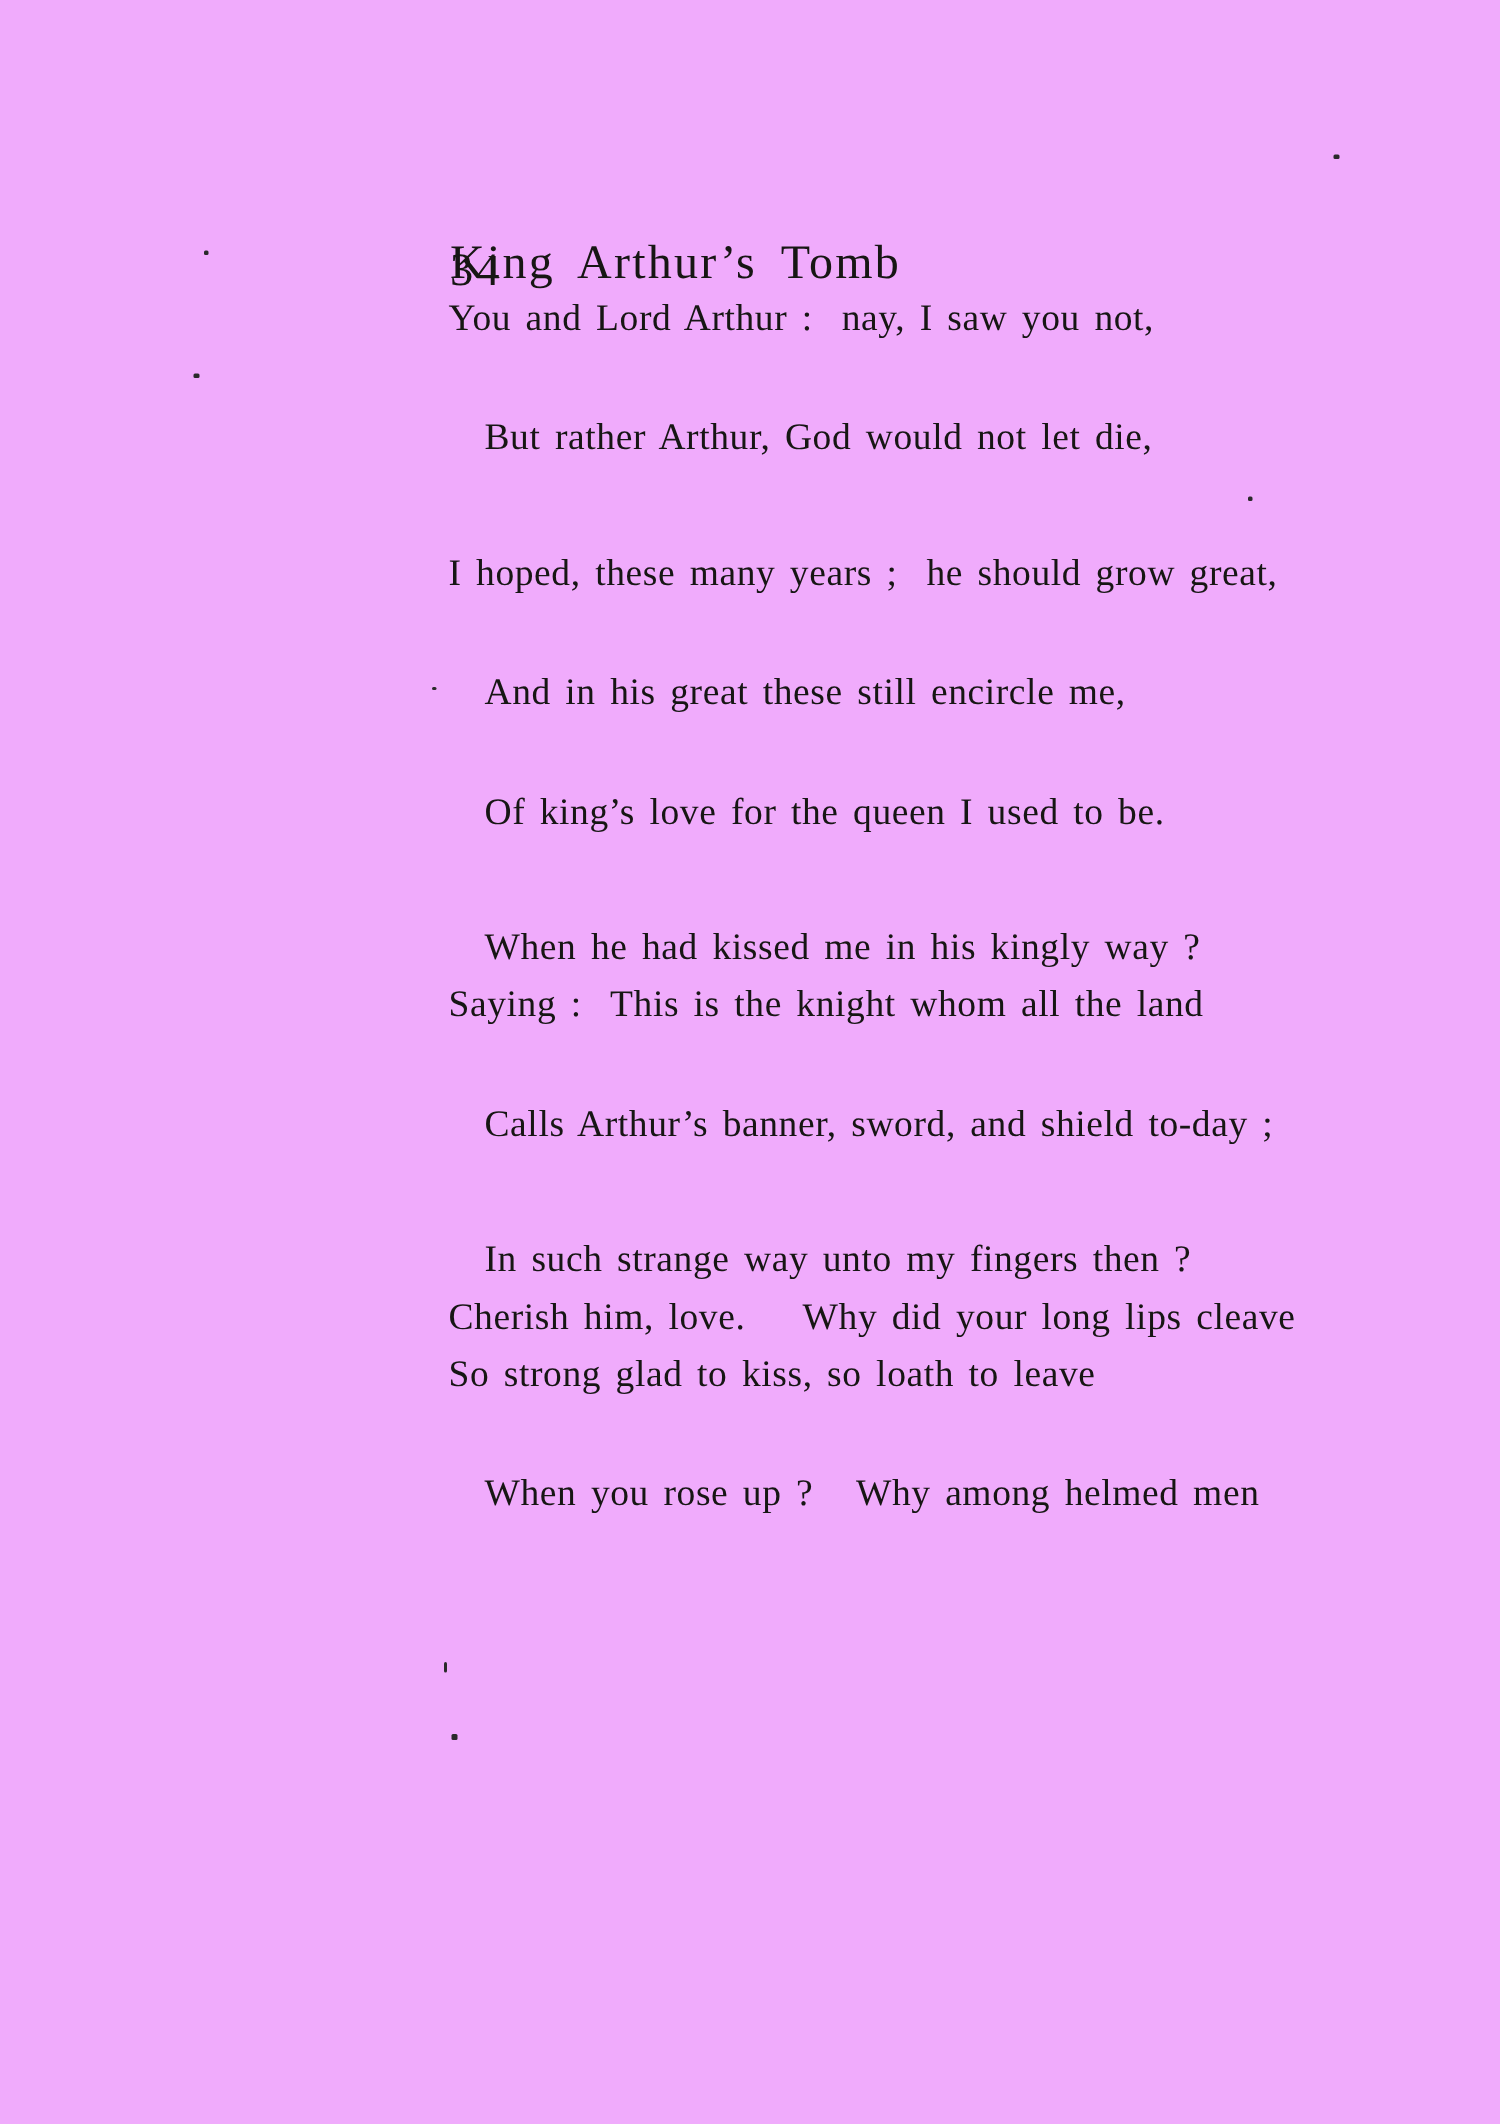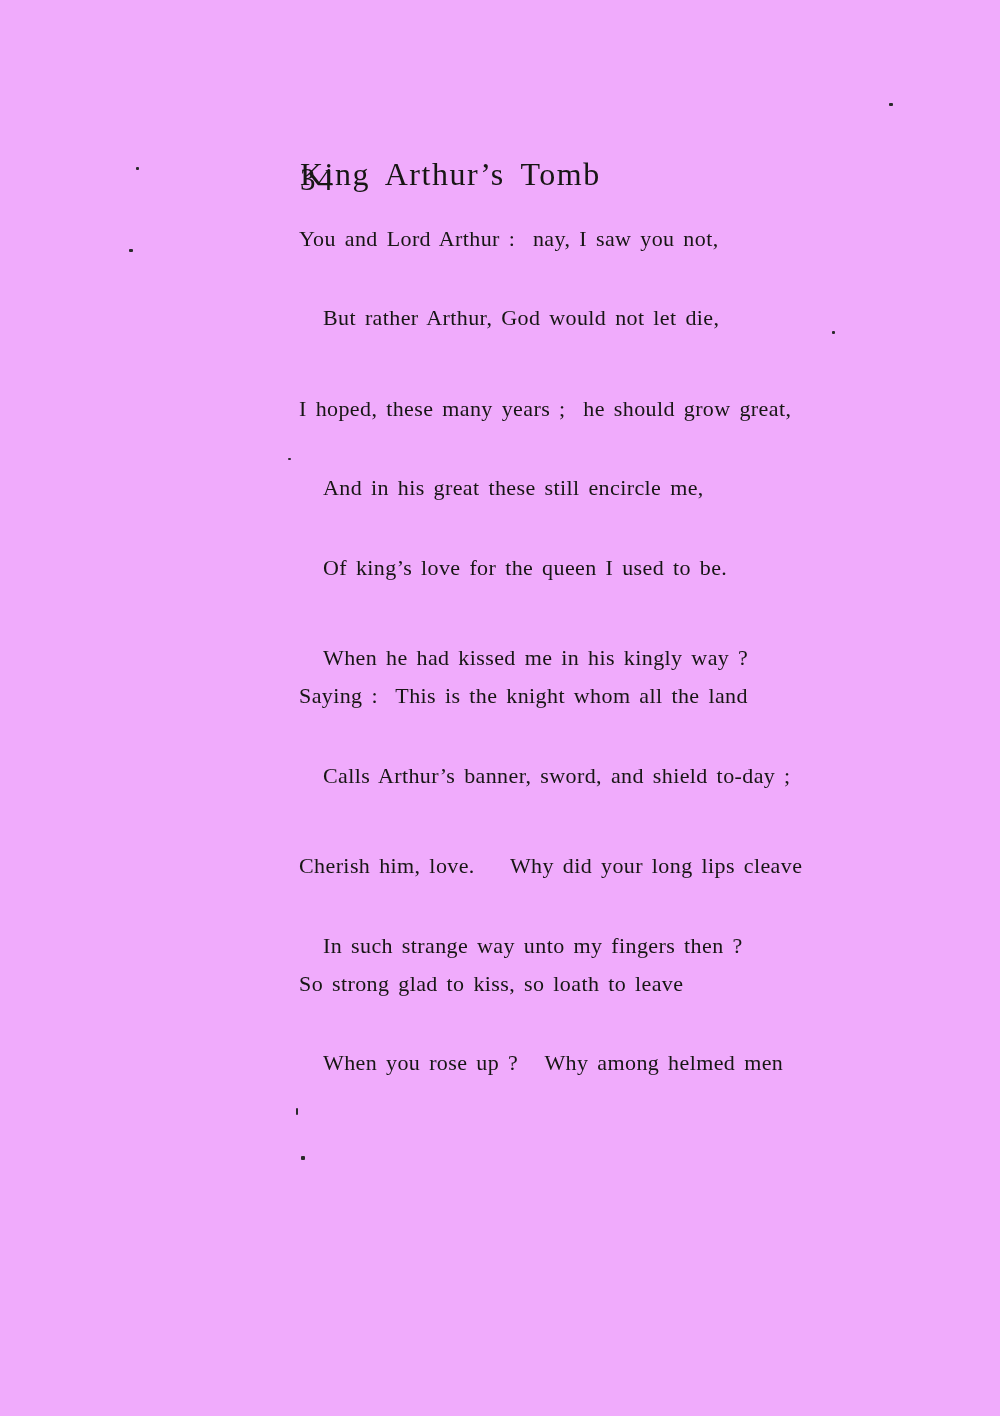--- a/index.html
+++ b/index.html
@@ -33,23 +33,23 @@
   .running-title {
     display: block;
     text-align: left;
     font-size: 32px;
     letter-spacing: 1.5px;
     word-spacing: 7px;
   }
   .poem {
     position: absolute;
     left: 299px;
-    top: 220px;
+    top: 194px;
     width: 640px;
-    font-size: 22px;
+    font-size: 25px;
     line-height: 38.4px;
     letter-spacing: 0.4px;
     word-spacing: 3px;
   }
   .stanza {
     margin: 0 0 52px 0;
   }
   .line {
     white-space: pre;
   }
@@ -82,22 +82,22 @@
         <div class="line">I hoped, these many years ;  he should grow great,</div>
         <div class="line indent">And in his great these still encircle me,</div>
         <div class="line indent">Of king’s love for the queen I used to be.</div>
       </div>
       <div class="stanza">
         <div class="line indent">When he had kissed me in his kingly way ?</div>
         <div class="line">Saying :  This is the knight whom all the land</div>
         <div class="line indent">Calls Arthur’s banner, sword, and shield to-day ;</div>
       </div>
       <div class="stanza">
+        <div class="line indent">In such strange way unto my fingers then ?</div>
         <div class="line">Cherish him, love.    Why did your long lips cleave</div>
-        <div class="line indent">In such strange way unto my fingers then ?</div>
         <div class="line">So strong glad to kiss, so loath to leave</div>
         <div class="line indent">When you rose up ?   Why among helmed men</div>
       </div>
     </main>
 
   <div class="speck" style="left:889px; top:103px; width:4px; height:3px;"></div>
   <div class="speck" style="left:136px; top:167px; width:3px; height:3px;"></div>
   <div class="speck" style="left:129px; top:249px; width:4px; height:3px;"></div>
   <div class="speck" style="left:832px; top:331px; width:3px; height:3px;"></div>
   <div class="speck" style="left:288px; top:458px; width:3px; height:2px;"></div>

